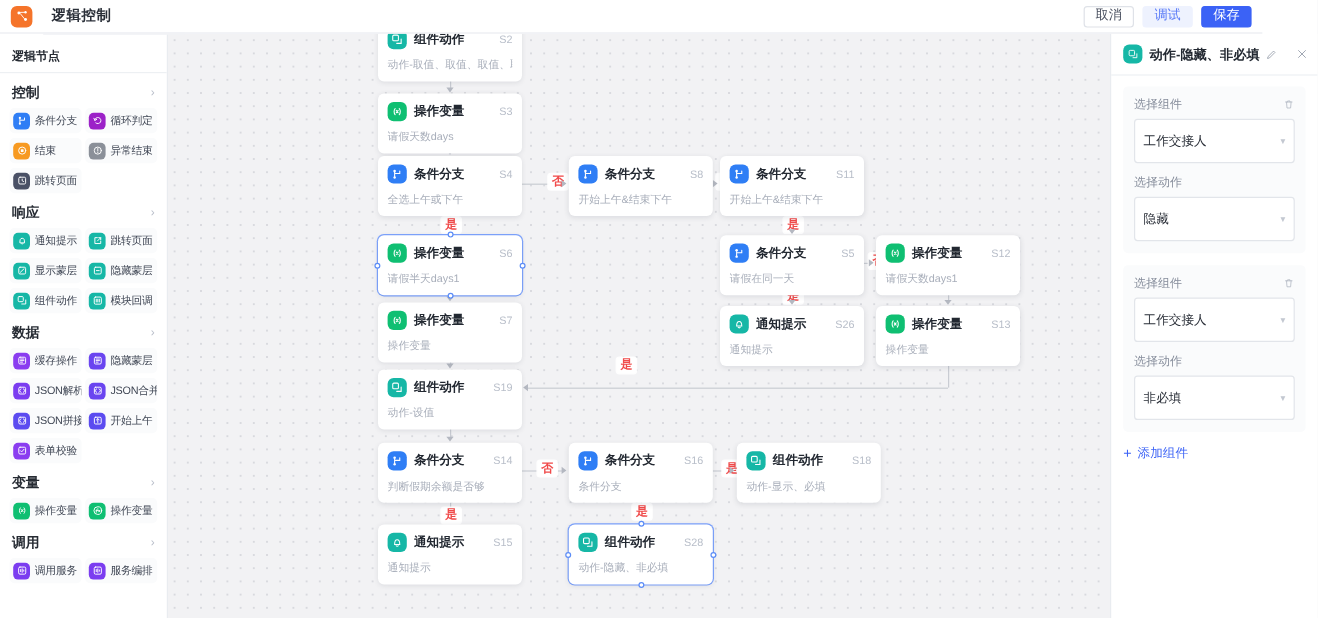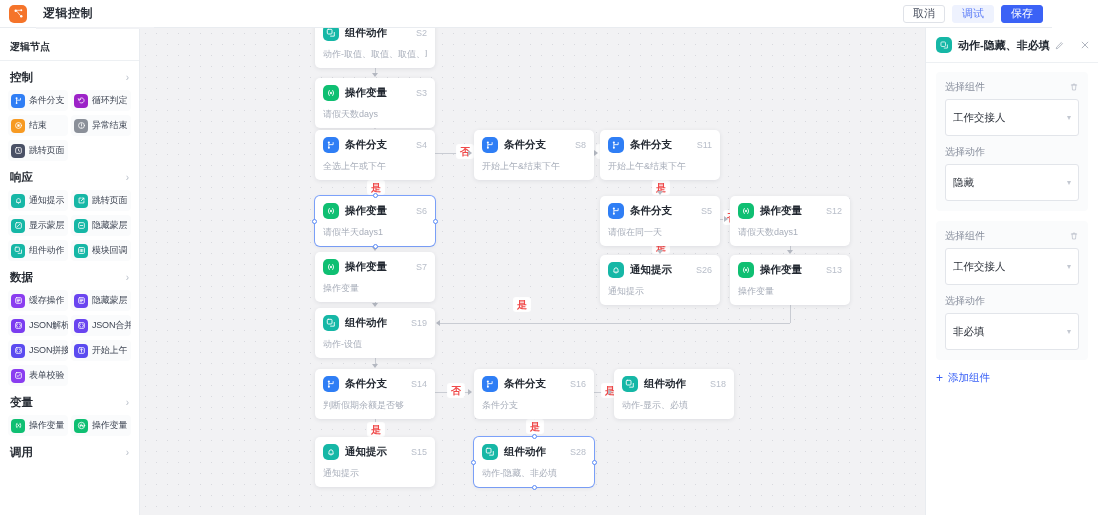--- a/index.html
+++ b/index.html
@@ -424,20 +424,40 @@
                 <path d="M5 9 C5 6 5.2 4.8 7.2 4.8 M4.8 7 H7.6" stroke="#fff" stroke-width="1.25" fill="none" stroke-linecap="round"></path>
                 <path d="M8.2 6.4 L9.8 8.6 M9.8 6.4 L8.2 8.6" stroke="#fff" stroke-width="1.25" fill="none" stroke-linecap="round"></path>
               </svg>
             </span>
             <span class="chip-label">操作变量</span>
           </div>
         </div>
         <div class="group-head">
           <span class="gname">调用</span>
           <span class="chev">›</span>
+        </div>
+        <div class="grid">
+          <div class="node-chip">
+            <span class="chip-ico" style="background:#7b3df0">
+              <svg width="9" height="9" viewBox="0 0 14 14">
+                <rect x="2.4" y="2.4" width="9.2" height="9.2" rx="1.7" stroke="#fff" stroke-width="1.25" fill="none" stroke-linecap="round"></rect>
+                <path d="M5 5.6 L5 8.4 M7 4.8 L7 9.2 M9 6.2 L9 7.8" stroke="#fff" stroke-width="1.25" fill="none" stroke-linecap="round"></path>
+              </svg>
+            </span>
+            <span class="chip-label">调用服务</span>
+          </div>
+          <div class="node-chip">
+            <span class="chip-ico" style="background:#7b3df0">
+              <svg width="9" height="9" viewBox="0 0 14 14">
+                <rect x="2.4" y="2.4" width="9.2" height="9.2" rx="1.7" stroke="#fff" stroke-width="1.25" fill="none" stroke-linecap="round"></rect>
+                <path d="M5 5.6 L5 8.4 M7 4.8 L7 9.2 M9 6.2 L9 7.8" stroke="#fff" stroke-width="1.25" fill="none" stroke-linecap="round"></path>
+              </svg>
+            </span>
+            <span class="chip-label">服务编排</span>
+          </div>
         </div>
       </div>
   </div>
 
   <div class="canvas">
     <div class="canvas-inner" id="canvas-inner">
         <div class="edge edge-v" style="left: 235px; top: 36px; height: 10px;"></div>
         <div class="arrow-down" style="left: 232px; top: 45px;"></div>
         <div class="edge edge-v" style="left: 235px; top: 96px; height: 2px;"></div>
         <div class="arrow-down" style="left: 232px; top: 97px;"></div>

